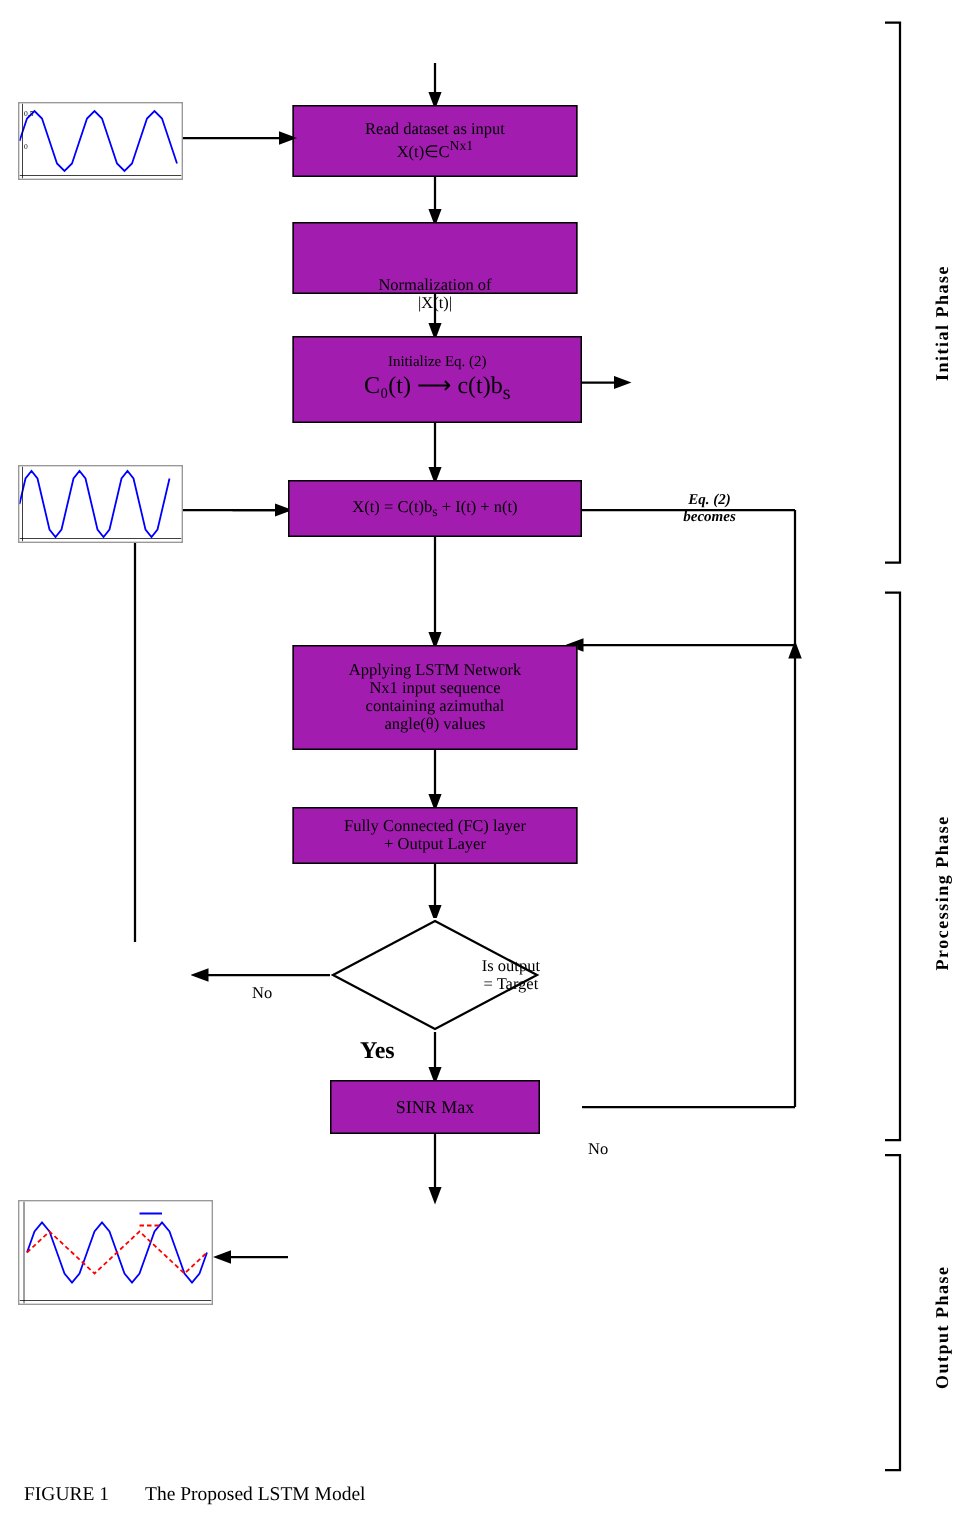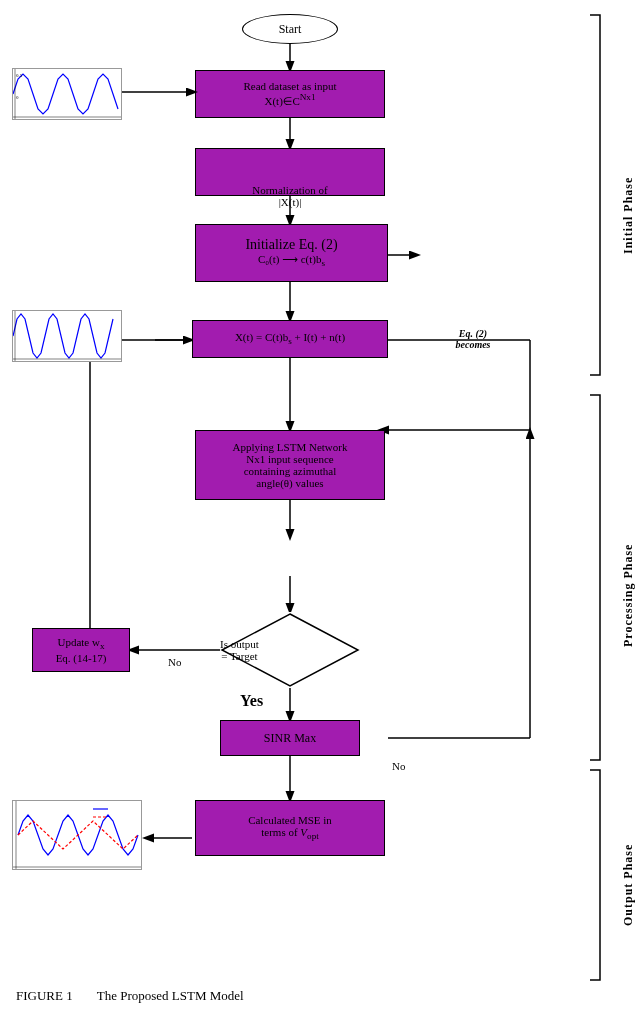--- a/index.html
+++ b/index.html
@@ -134,42 +134,39 @@
       </marker>
     </defs>
 
     <path d="M 590,15 L 600,15 L 600,375 L 590,375" fill="none" stroke="#000" stroke-width="1.5"></path>
 
     <path d="M 590,395 L 600,395 L 600,760 L 590,760" fill="none" stroke="#000" stroke-width="1.5"></path>
 
     <path d="M 590,770 L 600,770 L 600,980 L 590,980" fill="none" stroke="#000" stroke-width="1.5"></path>
   </svg>
 
-  <div class="fc-element fc-oval" style="left:242px;top:14px;width:96px;height:30px;">
-    <span>Start</span>
-  </div>
 
   <div class="fc-element fc-rect" style="left:195px;top:70px;width:190px;height:48px;padding:4px;">
     <div>
       <div style="font-size:11px;">Read dataset as input</div>
       <div style="font-size:11px;">X(t)∈C<sup>Nx1</sup></div>
     </div>
   </div>
 
   <div class="fc-element fc-rect" style="left:195px;top:148px;width:190px;height:48px;padding:4px;">
     <div>
       <div style="font-size:11px;margin-top:48px;">Normalization of</div>
       <div style="font-size:11px;">|X(t)|</div>
     </div>
   </div>
 
   <div class="fc-element fc-rect" style="left:195px;top:224px;width:193px;height:58px;padding:4px;">
     <div>
-      <div style="font-size:14px;">Initialize Eq. (2)</div>
-      <div style="font-size:11px;">C₀(t) ⟶ c(t)b<sub>s</sub></div>
+      <div style="font-size:10px;">Initialize Eq. (2)</div>
+      <div style="font-size:16px;">C₀(t) ⟶ c(t)b<sub>s</sub></div>
     </div>
   </div>
 
 
   <div class="waveform-box" style="left:12px;top:68px;width:110px;height:52px;">
     <svg width="108" height="50">
       <rect width="108" height="50" fill="#fff"></rect>
 
       <polyline points="0,25 5,10 10,5 15,10 20,25 25,40 30,45 35,40 40,25 45,10 50,5 55,10 60,25 65,40 70,45 75,40 80,25 85,10 90,5 95,10 100,25 105,40" fill="none" stroke="#00f" stroke-width="1.2"></polyline>
 
@@ -212,56 +209,50 @@
 
   <div class="fc-element fc-rect" style="left:195px;top:430px;width:190px;height:70px;padding:4px;">
     <div>
       <div style="font-size:11px;">Applying LSTM Network</div>
       <div style="font-size:11px;">Nx1 input sequence</div>
       <div style="font-size:11px;">containing azimuthal</div>
       <div style="font-size:11px;">angle(θ) values</div>
     </div>
   </div>
 
+  <div class="fc-element fc-rect" style="left:195px;top:538px;width:190px;height:38px;padding:3px;">
+    <div>
+      <div style="font-size:11px;">Fully Connected (FC) layer</div>
+      <div style="font-size:11px;">+ Output Layer</div>
+    </div>
+  </div>
 
   <div class="fc-element fc-diamond" style="left:220px;top:612px;width:140px;height:76px;">
     <svg width="140" height="76">
       <polygon points="70,2 138,38 70,74 2,38" fill="#fff" stroke="#000" stroke-width="1.5"></polygon>
     </svg>
-    <div style="position:absolute;top:0;left:0;width:140px;height:76px;display:flex;align-items:center;justify-content:flex-start;text-align:center;">
+    <div style="position:absolute;top:0;left:0;width:140px;height:76px;display:flex;align-items:center;justify-content:flex-end;text-align:center;">
       <div>
         <div style="font-size:11px;">Is output</div>
         <div style="font-size:11px;">= Target</div>
       </div>
     </div>
   </div>
 
   <div class="normal-label" style="left:168px;top:656px;font-size:11px;">No</div>
 
   <div class="normal-label" style="left:240px;top:692px;font-size:16px;font-weight:bold;">Yes</div>
 
-  <div class="fc-element fc-rect" style="left:32px;top:628px;width:98px;height:44px;padding:3px;">
-    <div>
-      <div style="font-size:11px;">Update w<sub>x</sub></div>
-      <div style="font-size:11px;">Eq. (14-17)</div>
-    </div>
-  </div>
 
   <div class="fc-element fc-rect" style="left:220px;top:720px;width:140px;height:36px;padding:3px;">
     <div style="font-size:12px;">SINR Max</div>
   </div>
 
   <div class="normal-label" style="left:392px;top:760px;font-size:11px;">No</div>
 
-  <div class="fc-element fc-rect" style="left:195px;top:800px;width:190px;height:56px;padding:4px;">
-    <div>
-      <div style="font-size:11px;">Calculated MSE in</div>
-      <div style="font-size:11px;">terms of <i>V</i><sub>opt</sub></div>
-    </div>
-  </div>
 
   <div class="waveform-box" style="left:12px;top:800px;width:130px;height:70px;">
     <svg width="128" height="68">
       <rect width="128" height="68" fill="#fff"></rect>
 
       <polyline points="5,34 10,20 15,14 20,20 25,34 30,48 35,54 40,48 45,34 50,20 55,14 60,20 65,34 70,48 75,54 80,48 85,34 90,20 95,14 100,20 105,34 110,48 115,54 120,48 125,34" fill="none" stroke="#00f" stroke-width="1.2"></polyline>
 
       <polyline points="5,34 20,20 35,34 50,48 65,34 80,20 95,34 110,48 125,34" fill="none" stroke="red" stroke-width="1.2" stroke-dasharray="3,2"></polyline>
 
       <line x1="0" y1="66" x2="128" y2="66" stroke="#000" stroke-width="0.5"></line>

